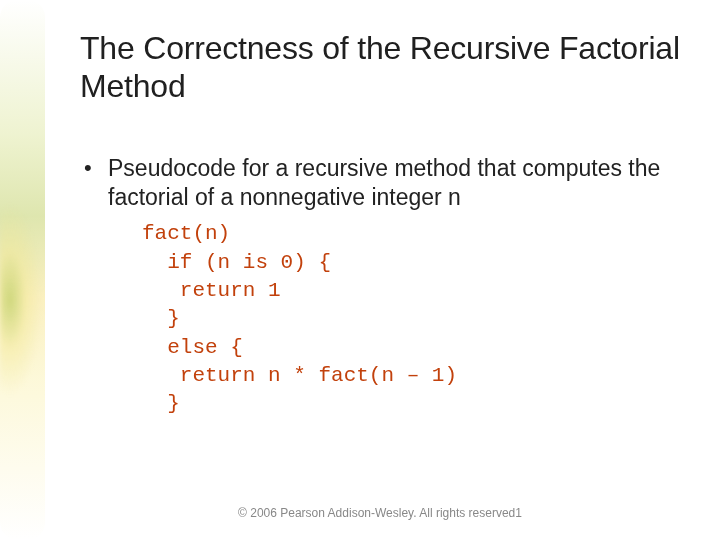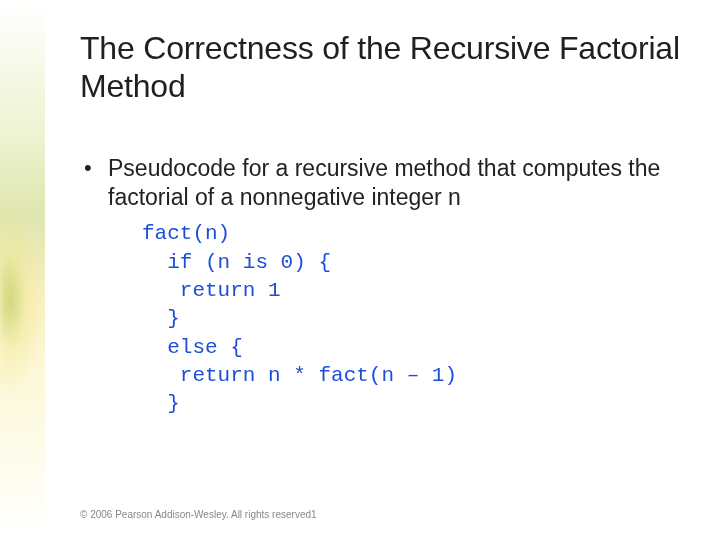--- a/index.html
+++ b/index.html
@@ -59,34 +59,34 @@
     content: "•";
     position: absolute;
     left: -24px;
     top: 0;
     color: #222;
     font-size: 22px;
   }
   .code {
     font-family: "Courier New", Courier, monospace;
     font-size: 21px;
-    color: #1d4ed8;
+    color: #c2410c;
     white-space: pre;
     line-height: 1.35;
     margin-top: 8px;
     margin-left: 34px;
   }
   .footer {
     position: absolute;
     bottom: 20px;
     left: 80px;
     right: 40px;
     display: flex;
-    justify-content: flex-start;
-    font-size: 10px;
+    justify-content: center;
+    font-size: 12px;
     color: #888;
   }
 </style>
 </head>
 <body>
 
 <div class="decoration"></div>
 
 <div class="slide">
   <h1 class="title">The Correctness of the Recursive Factorial Method</h1>

